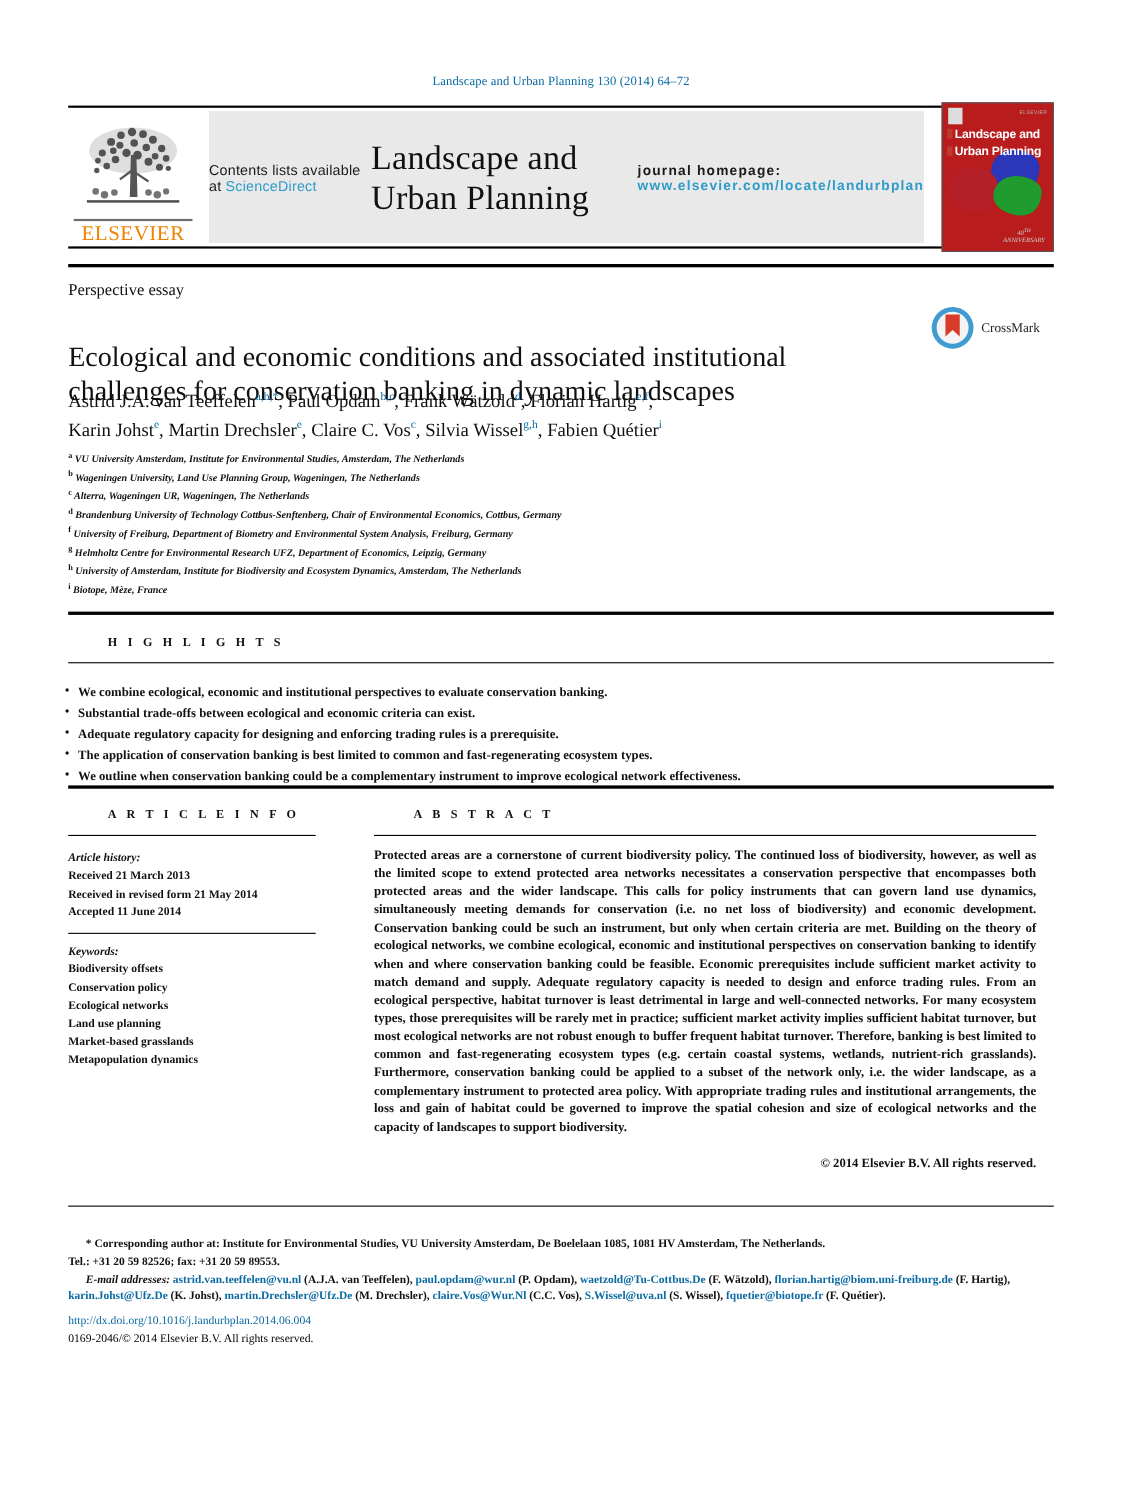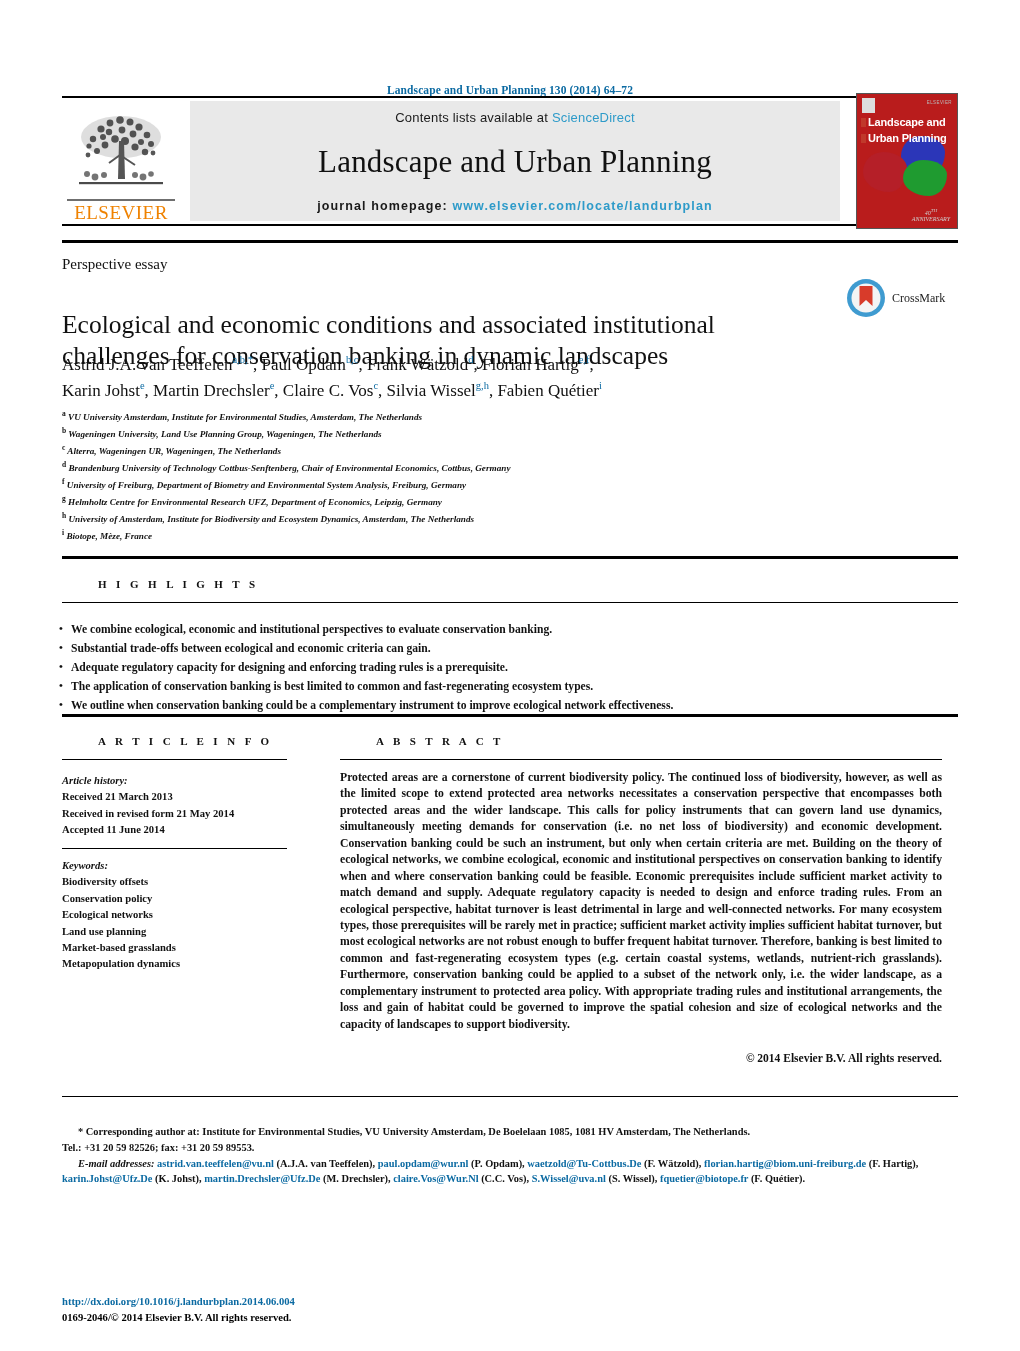--- a/index.html
+++ b/index.html
@@ -14,27 +14,27 @@
     background: #ffffff;
     margin: 0 auto;
     font-family: "Liberation Serif", serif;
     color: #000000;
     overflow: hidden;
   }
 
   
   .running-head {
     position: absolute;
-    top: 84px;
+    top: 68px;
     left: 0;
     width: 1020px;
     text-align: center;
     font-family: "Liberation Serif", serif;
     font-size: 11.5px;
-    font-weight: bold;
+    font-weight: normal;
     color: #0b6aa2;
     letter-spacing: .1px;
   }
 
   
   .masthead {
     position: absolute;
     top: 96px;
     left: 62px;
     width: 896px;
@@ -69,21 +69,21 @@
     border-top: 2px solid #6f6f6f;
     padding-top: 2px;
     width: 108px;
     text-align: center;
   }
   .journal-band {
     flex: 1 1 auto;
     background: #e9e9e9;
     margin: 3px 0 3px 10px;
     display: flex;
-    flex-direction: column;
+    flex-direction: row;
     justify-content: space-between;
     align-items: center;
     padding: 9px 0 8px 0;
     box-sizing: border-box;
   }
   .contents-line {
     font-family: "Liberation Sans", sans-serif;
     font-size: 13px;
     color: #1a1a1a;
     letter-spacing: .2px;
@@ -316,24 +316,24 @@
     font-weight: bold;
     line-height: 1.52;
     color: #111;
   }
   .footnotes .indent { padding-left: 16px; }
   .footnotes a, .link { color: #0b6aa2; text-decoration: none; }
   .em-label { font-style: italic; }
 
   .doi-block {
     position: absolute;
-    top: 1294px; left: 62px;
+    top: 1194px; left: 62px;
     width: 500px;
     font-size: 10.6px;
-    font-weight: bold;
+    font-weight: normal;
     line-height: 1.5;
   }
   .doi-block .doi { color: #0b6aa2; }
 </style>
 </head>
 <body>
 
 <div class="page">
 
   <div class="running-head">Landscape and Urban Planning 130 (2014) 64–72</div>
@@ -436,21 +436,21 @@
       <path d="M13.5 8 h13 v20 l-6.5 -6 l-6.5 6 Z" fill="#d83b2a"></path>
     </svg>
     <span class="crossmark-text">CrossMark</span>
   </div>
 
   <div class="thick-rule" style="top:556px"></div>
   <div class="sec-label hl-label">H I G H L I G H T S</div>
   <div class="thin-rule hl-rule"></div>
   <ul class="highlights">
     <li>We combine ecological, economic and institutional perspectives to evaluate conservation banking.</li>
-    <li>Substantial trade-offs between ecological and economic criteria can gain.</li>
+    <li>Substantial trade-offs between ecological and economic criteria can exist.</li>
     <li>Adequate regulatory capacity for designing and enforcing trading rules is a prerequisite.</li>
     <li>The application of conservation banking is best limited to common and fast-regenerating ecosystem types.</li>
     <li>We outline when conservation banking could be a complementary instrument to improve ecological network effectiveness.</li>
   </ul>
 
   <div class="thick-rule" style="top:714px"></div>
   <div class="sec-label ai-label">A R T I C L E    I N F O</div>
   <div class="sec-label ab-label">A B S T R A C T</div>
   <div class="thin-rule ai-rule"></div>
   <div class="thin-rule ab-rule"></div>

